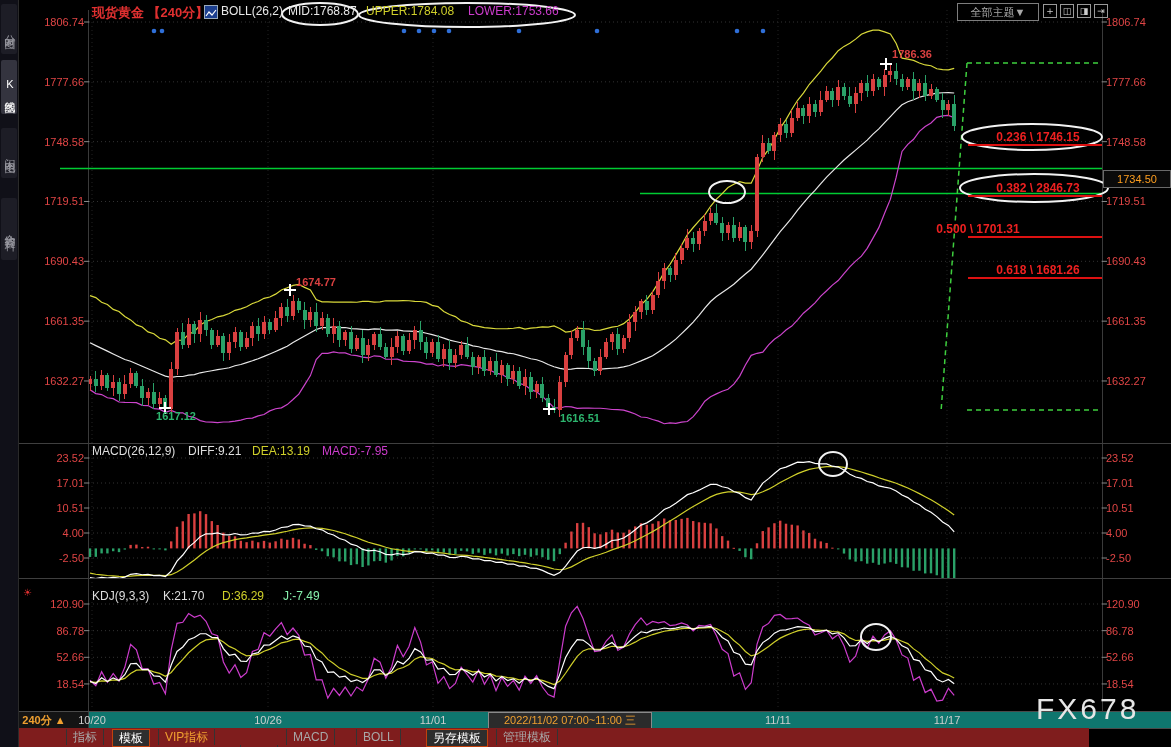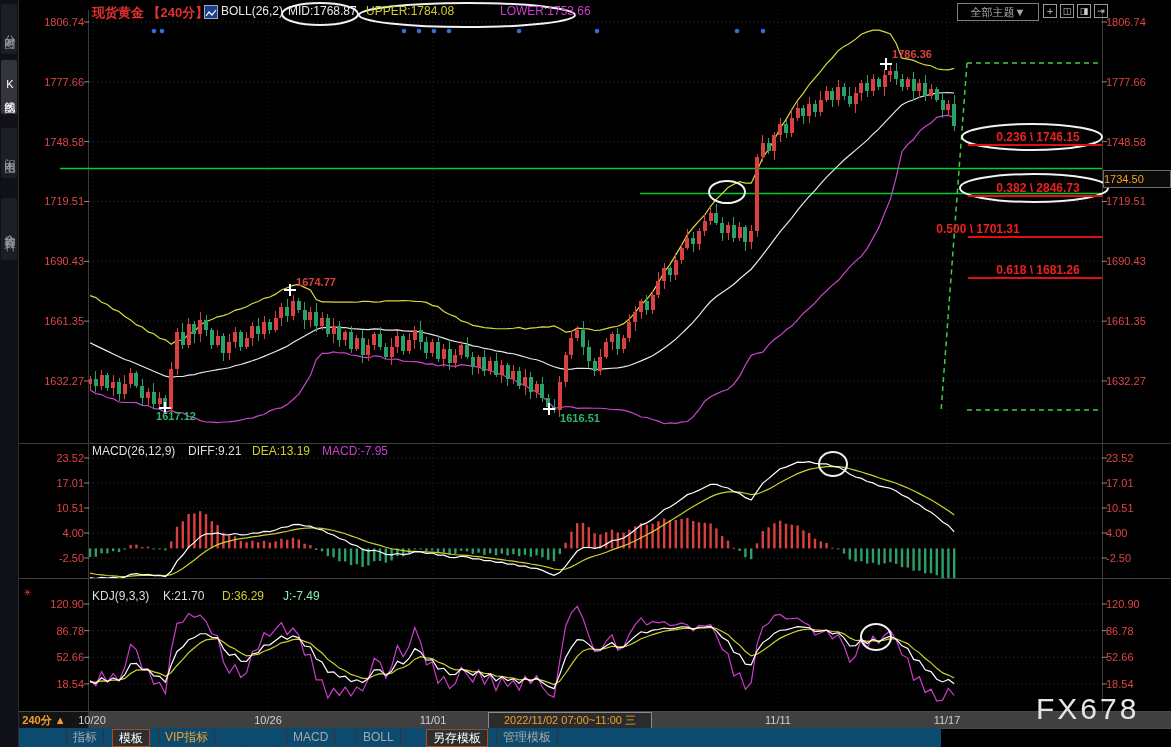--- a/index.html
+++ b/index.html
@@ -19,30 +19,30 @@
   #theme-box{position:absolute;left:957px;top:3px;width:80px;height:16px;border:1px solid #7d7d7d;
     color:#a8a8a8;font-size:11px;line-height:16px;text-align:center;cursor:pointer;}
   .winicon{position:absolute;top:4px;width:12px;height:12px;border:1px solid #999;color:#ccc;
     font-size:9px;line-height:12px;text-align:center;cursor:pointer;font-family:"DejaVu Sans",sans-serif;}
   
   .fib-lbl{position:absolute;color:#ee2020;font-weight:bold;font-size:12px;white-space:nowrap;transform:translateX(-50%);}
   .fib-line{position:absolute;height:2px;background:#dd1111;}
   .mark{position:absolute;font-weight:bold;font-size:11px;white-space:nowrap;transform:translateX(-50%);}
   
   #price-tag{position:absolute;left:1103px;top:170px;width:66px;height:16px;background:#0a0a0a;
-    border:1px solid #6a6a6a;color:#ff9f1f;font-size:11px;line-height:16px;text-align:left;}
+    border:1px solid #6a6a6a;color:#ff9f1f;font-size:11px;line-height:16px;text-align:center;}
   
-  #time-row{position:absolute;left:0;top:711px;width:1171px;height:16px;background:#404040;border-top:1px solid #4a4a4a;border-bottom:1px solid #4a4a4a;}
+  #time-row{position:absolute;left:0;top:711px;width:1171px;height:16px;background:#0f766e;border-top:1px solid #4a4a4a;border-bottom:1px solid #4a4a4a;}
   #period-cell{position:absolute;left:0;top:0;width:88px;height:16px;background:#141414;border-right:1px solid #3a3a3a;
     color:#f0a030;font-weight:bold;font-size:11px;line-height:16px;text-align:center;cursor:pointer;}
   .time-tick{position:absolute;top:2px;color:#cfcfcf;font-size:11px;transform:translateX(-50%);}
   #date-box{position:absolute;left:488px;top:0px;width:162px;height:15px;background:#2b2b2b;border:1px solid #8a8a8a;
     color:#f0a030;font-size:11px;line-height:14px;text-align:center;}
   
-  #toolbar{position:absolute;left:0;top:728px;width:941px;height:19px;background:#0c4a6e;}
+  #toolbar{position:absolute;left:0;top:728px;width:1089px;height:19px;background:#7f1d1d;}
   .tab{position:absolute;top:1px;height:16px;color:#a8a8a8;font-size:12px;line-height:16px;text-align:center;cursor:pointer;
     border-left:1px solid #333;border-right:1px solid #333;padding:0 6px;}
   .tab.active{background:#2e2e2e;border:1px solid #c2410c;color:#fff;}
   .tab.vip{color:#f0a030;}
   #watermark{position:absolute;left:1036px;top:692px;font-size:30px;letter-spacing:3px;color:#e6e6e6;}
   #kdj-gear{position:absolute;left:23px;top:587px;color:#e03030;font-size:10px;font-family:"DejaVu Sans",sans-serif;cursor:pointer;}
   #tb-ico{position:absolute;left:3px;top:733px;color:#d04040;font-size:9px;font-family:"DejaVu Sans",sans-serif;}
   #boll-ico{position:absolute;left:204px;top:5px;width:12px;height:12px;background:#1c3f8f;border:1px solid #9ab;}
 </style>
 </head>
@@ -622,21 +622,21 @@
 
     <div class="hdr" style="left:92px;color:#e03030;font-weight:bold;font-size:13px;">现货黄金 【240分】</div>
     <div id="boll-ico">
       <svg width="12" height="12">
           <polyline points="1,8 4,4 7,7 11,2" stroke="#fff" stroke-width="1.2" fill="none"></polyline>
         </svg>
     </div>
     <div class="hdr" style="left:221px;color:#e8e8e8;">BOLL(26,2)</div>
     <div class="hdr" style="left:288px;color:#e8e8e8;">MID:1768.87</div>
     <div class="hdr" style="left:366px;color:#cfcf2a;">UPPER:1784.08</div>
-    <div class="hdr" style="left:468px;color:#cc3ccc;margin-left:32px;">LOWER:1753.66</div>
+    <div class="hdr" style="left:468px;color:#cc3ccc;">LOWER:1753.66</div>
     <div id="theme-box" class="hit">全部主题▼</div>
     <div id="winicons">
         <div class="winicon hit" style="left: 1043px;">+</div>
         <div class="winicon hit" style="left: 1060px;">◫</div>
         <div class="winicon hit" style="left: 1077px;">◨</div>
         <div class="winicon hit" style="left: 1094px;">⇥</div>
       </div>
 
     <div class="hdr" style="left:92px;top:444px;color:#dedede;text-align:right;">MACD(26,12,9)</div>
     <div class="hdr" style="left:188px;top:444px;color:#dedede;">DIFF:9.21</div>

